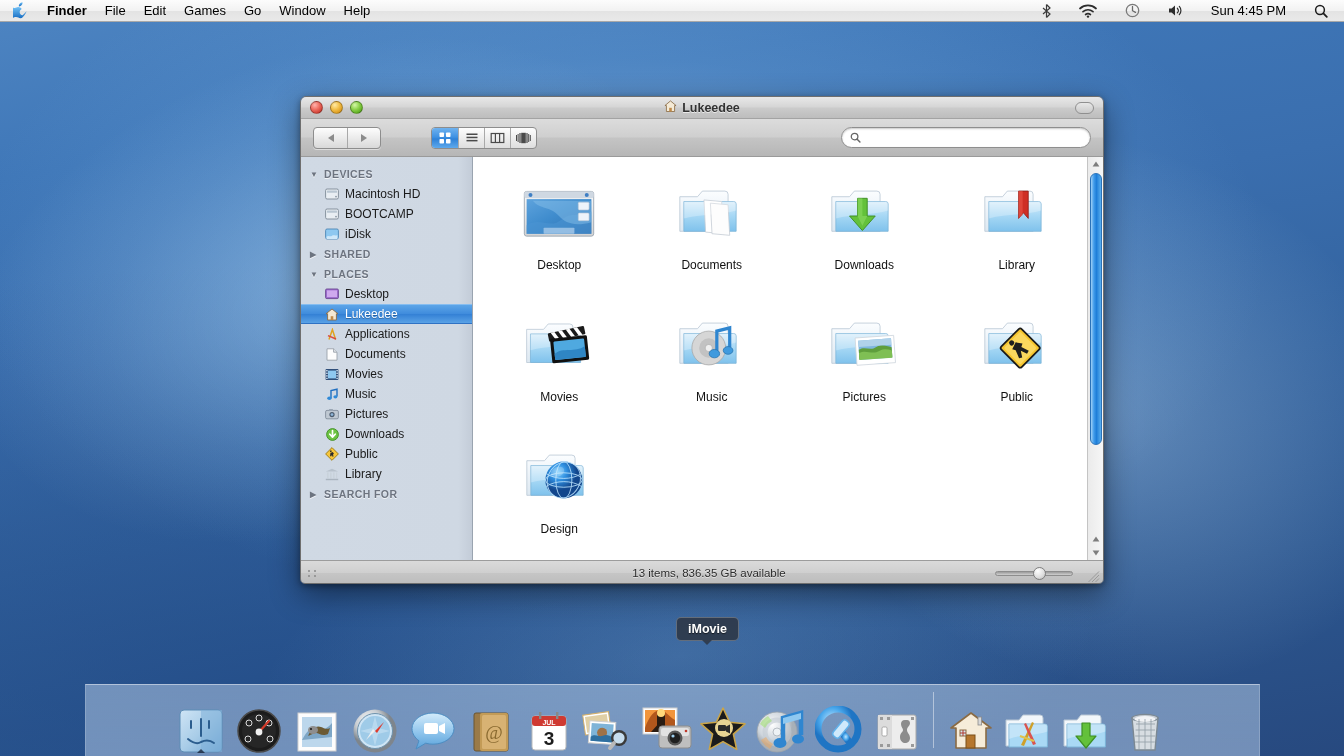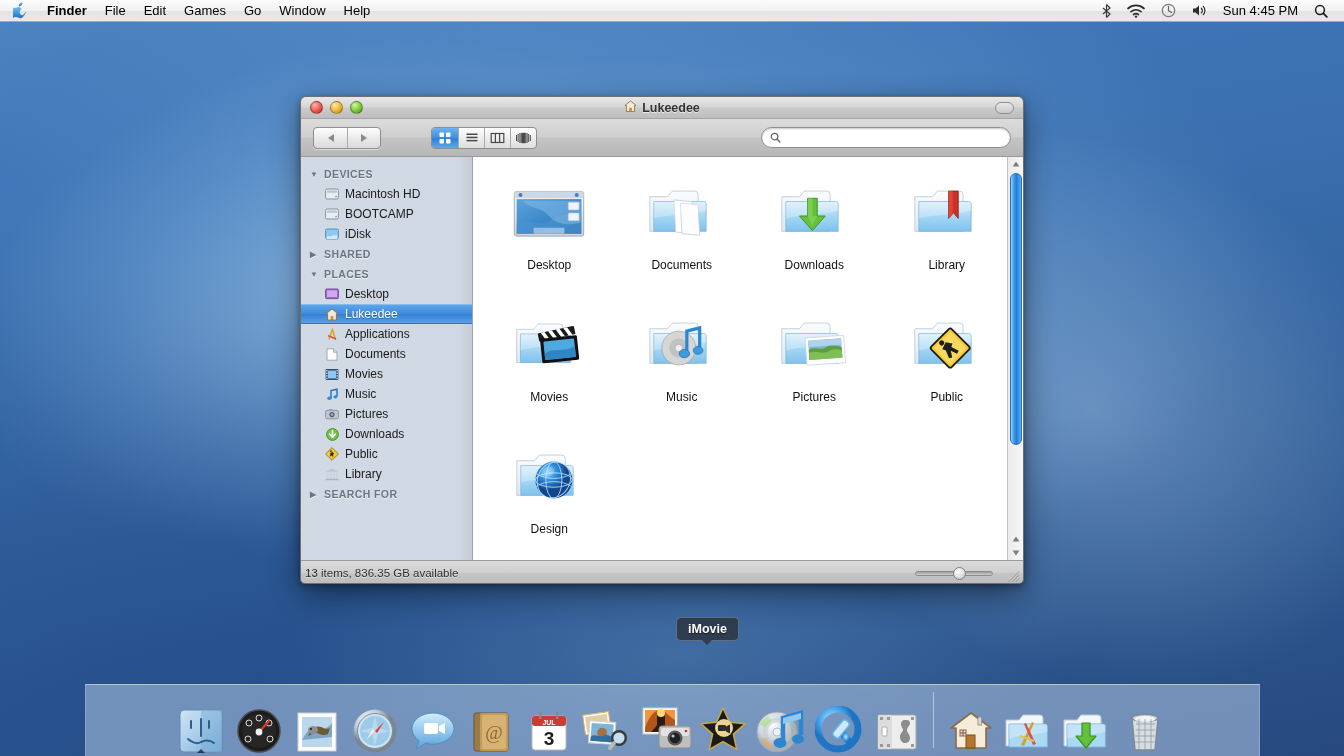--- a/index.html
+++ b/index.html
@@ -40,27 +40,27 @@
     background:linear-gradient(to bottom,#fcfcfc 0%,#f2f2f2 50%,#e3e3e3 52%,#e9e9e9 100%);
     border-bottom:1px solid #a8a8a8;
     display:flex; align-items:center;
     font-size:13px; color:#000;
     z-index:50;
   }
   .mb-apple { margin-left:13px; margin-right:10px; display:flex; align-items:center; }
   .mb-item { padding:0 9px; height:18px; line-height:18px; }
   .mb-item.bold { font-weight:bold; }
   #menubar .spacer { flex:1; }
-  .mb-right { display:flex; align-items:center; gap:0px; padding-right:8px; }
+  .mb-right { display:flex; align-items:center; gap:12px; padding-right:8px; }
   .mb-right .mi { padding:0 8px; display:flex; align-items:center; height:20px; }
   .mb-clock { font-size:13px; padding:0 8px; }
 
   
   #finder {
-    position:absolute; left:300px; top:96px; width:724px; height:488px;
+    position:absolute; left:300px; top:96px; width:804px; height:488px;
     border-radius:6px 6px 5px 5px;
     box-shadow:0 10px 30px rgba(0,0,0,0.45), 0 2px 6px rgba(0,0,0,0.35);
     overflow:hidden;
     border:1px solid #6f6f6f;
     z-index:20;
   }
   #titlebar {
     height:22px;
     background:linear-gradient(to bottom,#e8e8e8 0%,#d5d5d5 48%,#cbcbcb 52%,#bdbdbd 100%);
     border-bottom:1px solid #a3a3a3;
@@ -177,21 +177,21 @@
   .sc-arrow.bot2 { position:absolute; bottom:0px; }
 
   #statusbar {
     height:25px;
     background:linear-gradient(to bottom,#dadada 0%,#cfcfcf 50%,#c5c5c5 52%,#bcbcbc 100%);
     border-top:1px solid #9c9c9c;
     display:flex; align-items:center; position:relative;
     font-size:11.5px; color:#2e2e2e;
     text-shadow:0 1px 0 rgba(255,255,255,0.55);
   }
-  .status-text { position:absolute; left:4px; right:0; }
+  .status-text { position:absolute; left:14px; right:0; text-align:center; }
   .grip { margin-left:7px; display:grid; grid-template-columns:3px 3px; gap:3px; }
   .grip i { width:2px; height:2px; background:#8a8a8a; display:block; border-radius:1px; }
   .zoomslider {
     position:absolute; right:30px; display:flex; align-items:center; width:78px; height:12px;
   }
   .zs-track { position:absolute; left:0; right:0; height:5px; border-radius:3px;
     background:linear-gradient(to bottom,#9b9b9b,#cfcfcf); border:1px solid #8d8d8d; }
   .zs-knob { position:absolute; left:38px; width:13px; height:13px; border-radius:50%;
     background:radial-gradient(circle at 35% 28%,#ffffff,#dcdcdc 60%,#b4b4b4 100%); border:1px solid #7d7d7d; }
   .resize { position:absolute; right:3px; bottom:2px; width:13px; height:13px; }

